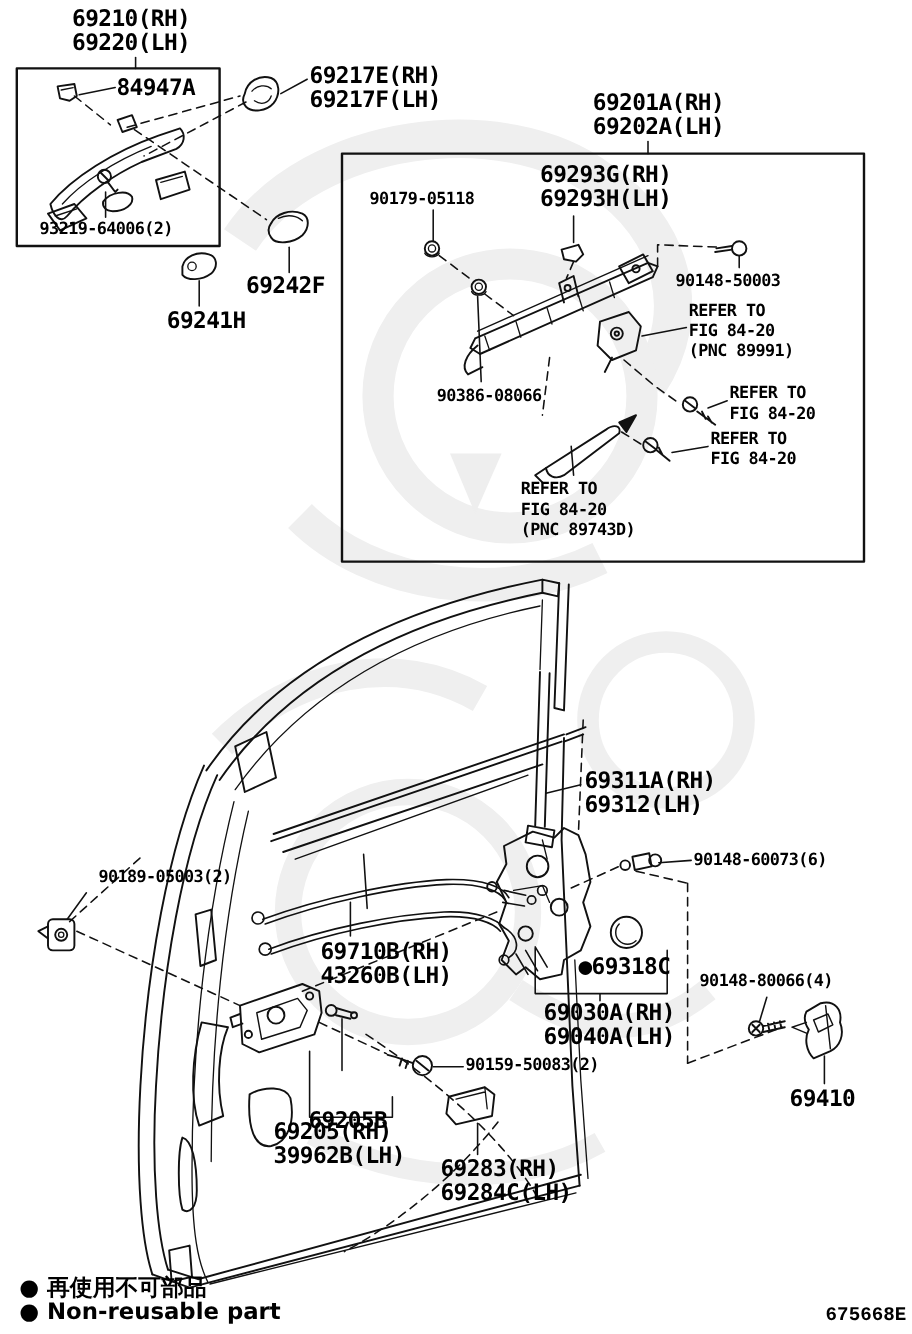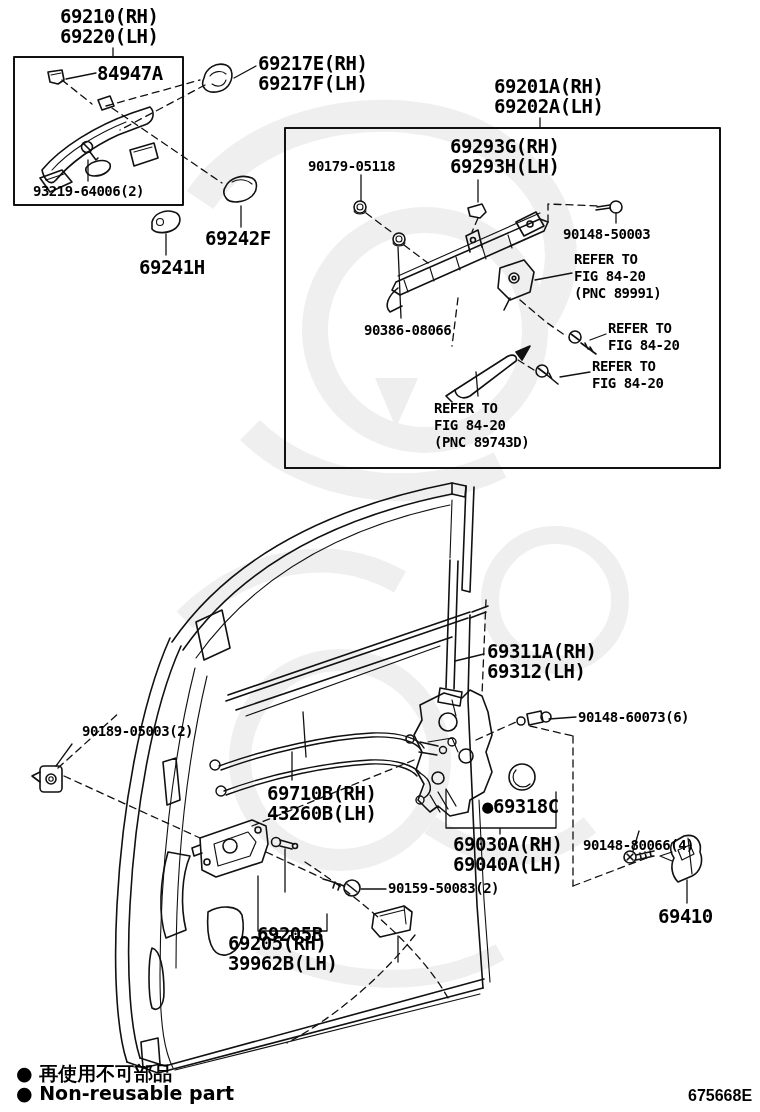--- a/index.html
+++ b/index.html
@@ -5,21 +5,21 @@
   html,body{margin:0;padding:0;background:#ffffff;}
   #stage{position:relative;width:760px;height:1112px;background:#ffffff;overflow:hidden;
          font-family:"DejaVu Sans Mono","Liberation Mono",monospace;color:#000;}
   svg{position:absolute;left:0;top:0;}
   .lbl{position:absolute;font-weight:bold;font-size:19px;line-height:20px;
        letter-spacing:-0.5px;white-space:pre;z-index:5;}
   .sm{font-size:14px;line-height:17px;letter-spacing:-0.5px;}
   .footer-note{position:absolute;font-family:"DejaVu Sans","Liberation Sans",sans-serif;
        font-weight:bold;font-size:19px;line-height:18px;white-space:pre;z-index:5;}
   .docnum{position:absolute;font-weight:bold;font-size:16px;z-index:5;
-       font-family:Liberation Sans, sans-serif;}
+       font-family:Liberation Mono, monospace;}
 </style>
 </head>
 <body>
 
 <div id="stage">
 
 <svg width="760" height="1112" viewBox="0 0 760 1112">
 
   <g stroke="#efefef" fill="none">
     <path d="M 200 200 C 260 110 420 90 500 150 C 560 190 580 260 540 320" stroke-width="32"></path>
@@ -247,24 +247,25 @@
   <div class="lbl sm" style="left:574px;top:251px;"><div>REFER TO</div><div>FIG 84-20</div><div>(PNC 89991)</div></div>
   <div class="lbl sm" style="left:364px;top:322px;"><div>90386-08066</div></div>
   <div class="lbl sm" style="left:608px;top:320px;"><div>REFER TO</div><div>FIG 84-20</div></div>
   <div class="lbl sm" style="left:592px;top:358px;"><div>REFER TO</div><div>FIG 84-20</div></div>
   <div class="lbl sm" style="left:434px;top:400px;"><div>REFER TO</div><div>FIG 84-20</div><div>(PNC 89743D)</div></div>
   <div class="lbl" style="left:487px;top:641px;"><div>69311A(RH)</div><div>69312(LH)</div></div>
   <div class="lbl sm" style="left:58px;top:723px;margin-left:24px;"><div>90189-05003(2)</div></div>
   <div class="lbl sm" style="left:578px;top:709px;"><div>90148-60073(6)</div></div>
   <div class="lbl" style="left:267px;top:783px;"><div>69710B(RH)</div><div>43260B(LH)</div></div>
   <div class="lbl" style="left:482px;top:796px;"><div>●69318C</div></div>
-  <div class="lbl sm" style="left:583px;top:810px;margin-top:27px;"><div>90148-80066(4)</div></div>
+  <div class="lbl sm" style="left:583px;top:810px;"><div>90148-80066(4)</div></div>
   <div class="lbl" style="left:453px;top:834px;"><div>69030A(RH)</div><div>69040A(LH)</div></div>
   <div class="lbl sm" style="left:388px;top:880px;"><div>90159-50083(2)</div></div>
   <div class="lbl" style="left:658px;top:906px;"><div>69410</div></div>
   <div class="lbl" style="left:257px;top:895px;margin-top:29px;"><div>69205B</div></div>
   <div class="lbl" style="left:228px;top:933px;"><div>69205(RH)</div><div>39962B(LH)</div></div>
+  <div class="lbl" style="left:367px;top:964px;"><div>69283(RH)</div><div>69284C(LH)</div></div>
 
   <div class="footer-note" style="left:16px;top:1064px;"><span>● 再使用不可部品</span></div>
   <div class="footer-note" style="left:16px;top:1084px;"><span>● Non-reusable part</span></div>
   <div class="docnum" style="left:688px;top:1087px;">675668E</div>
 
 </div>
 
 </body></html>

